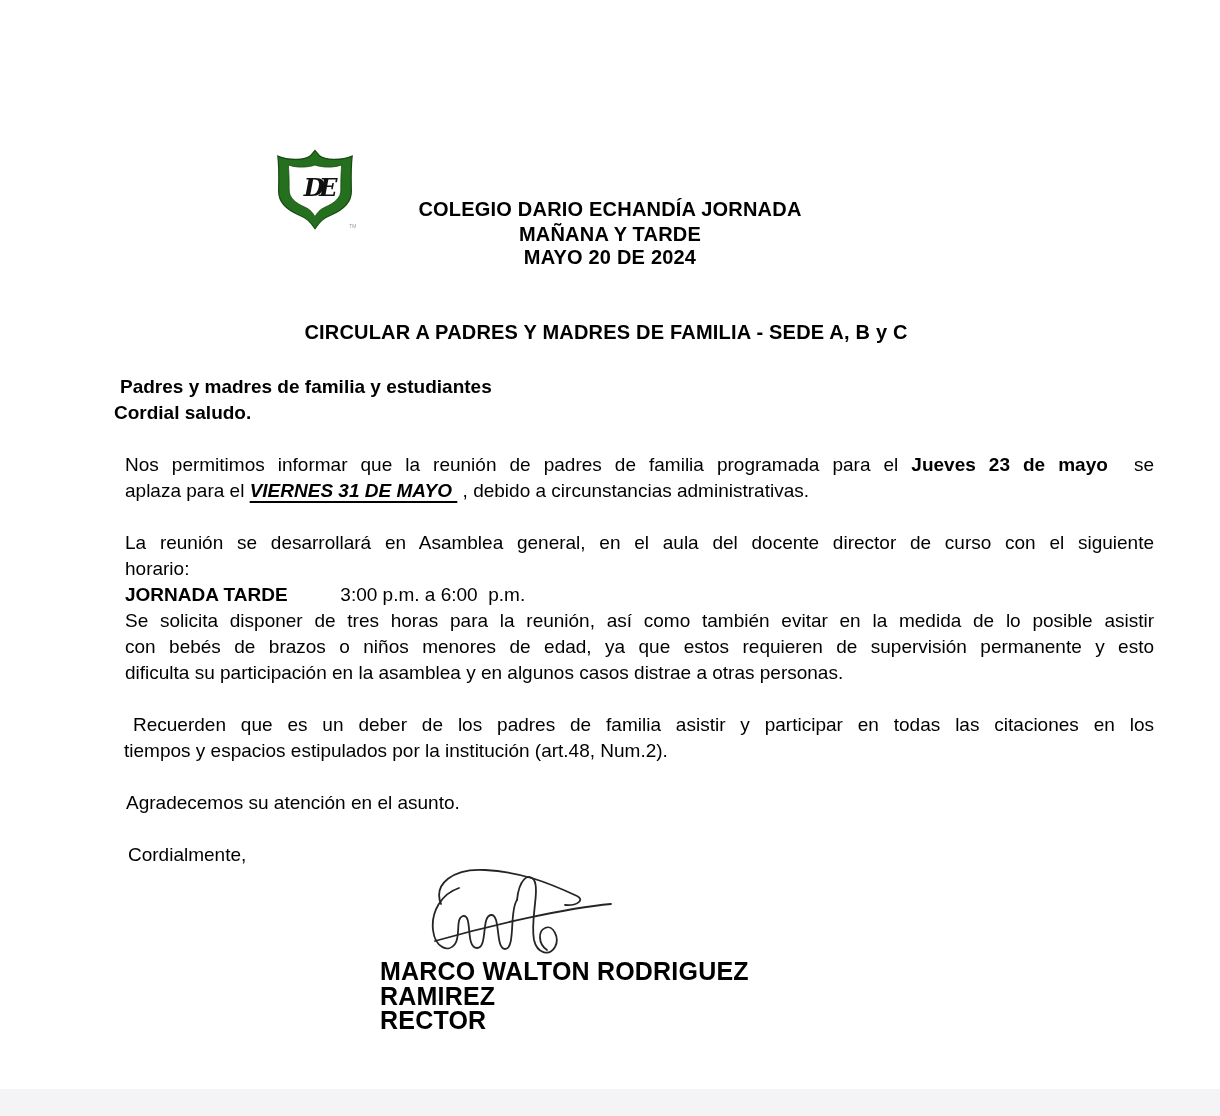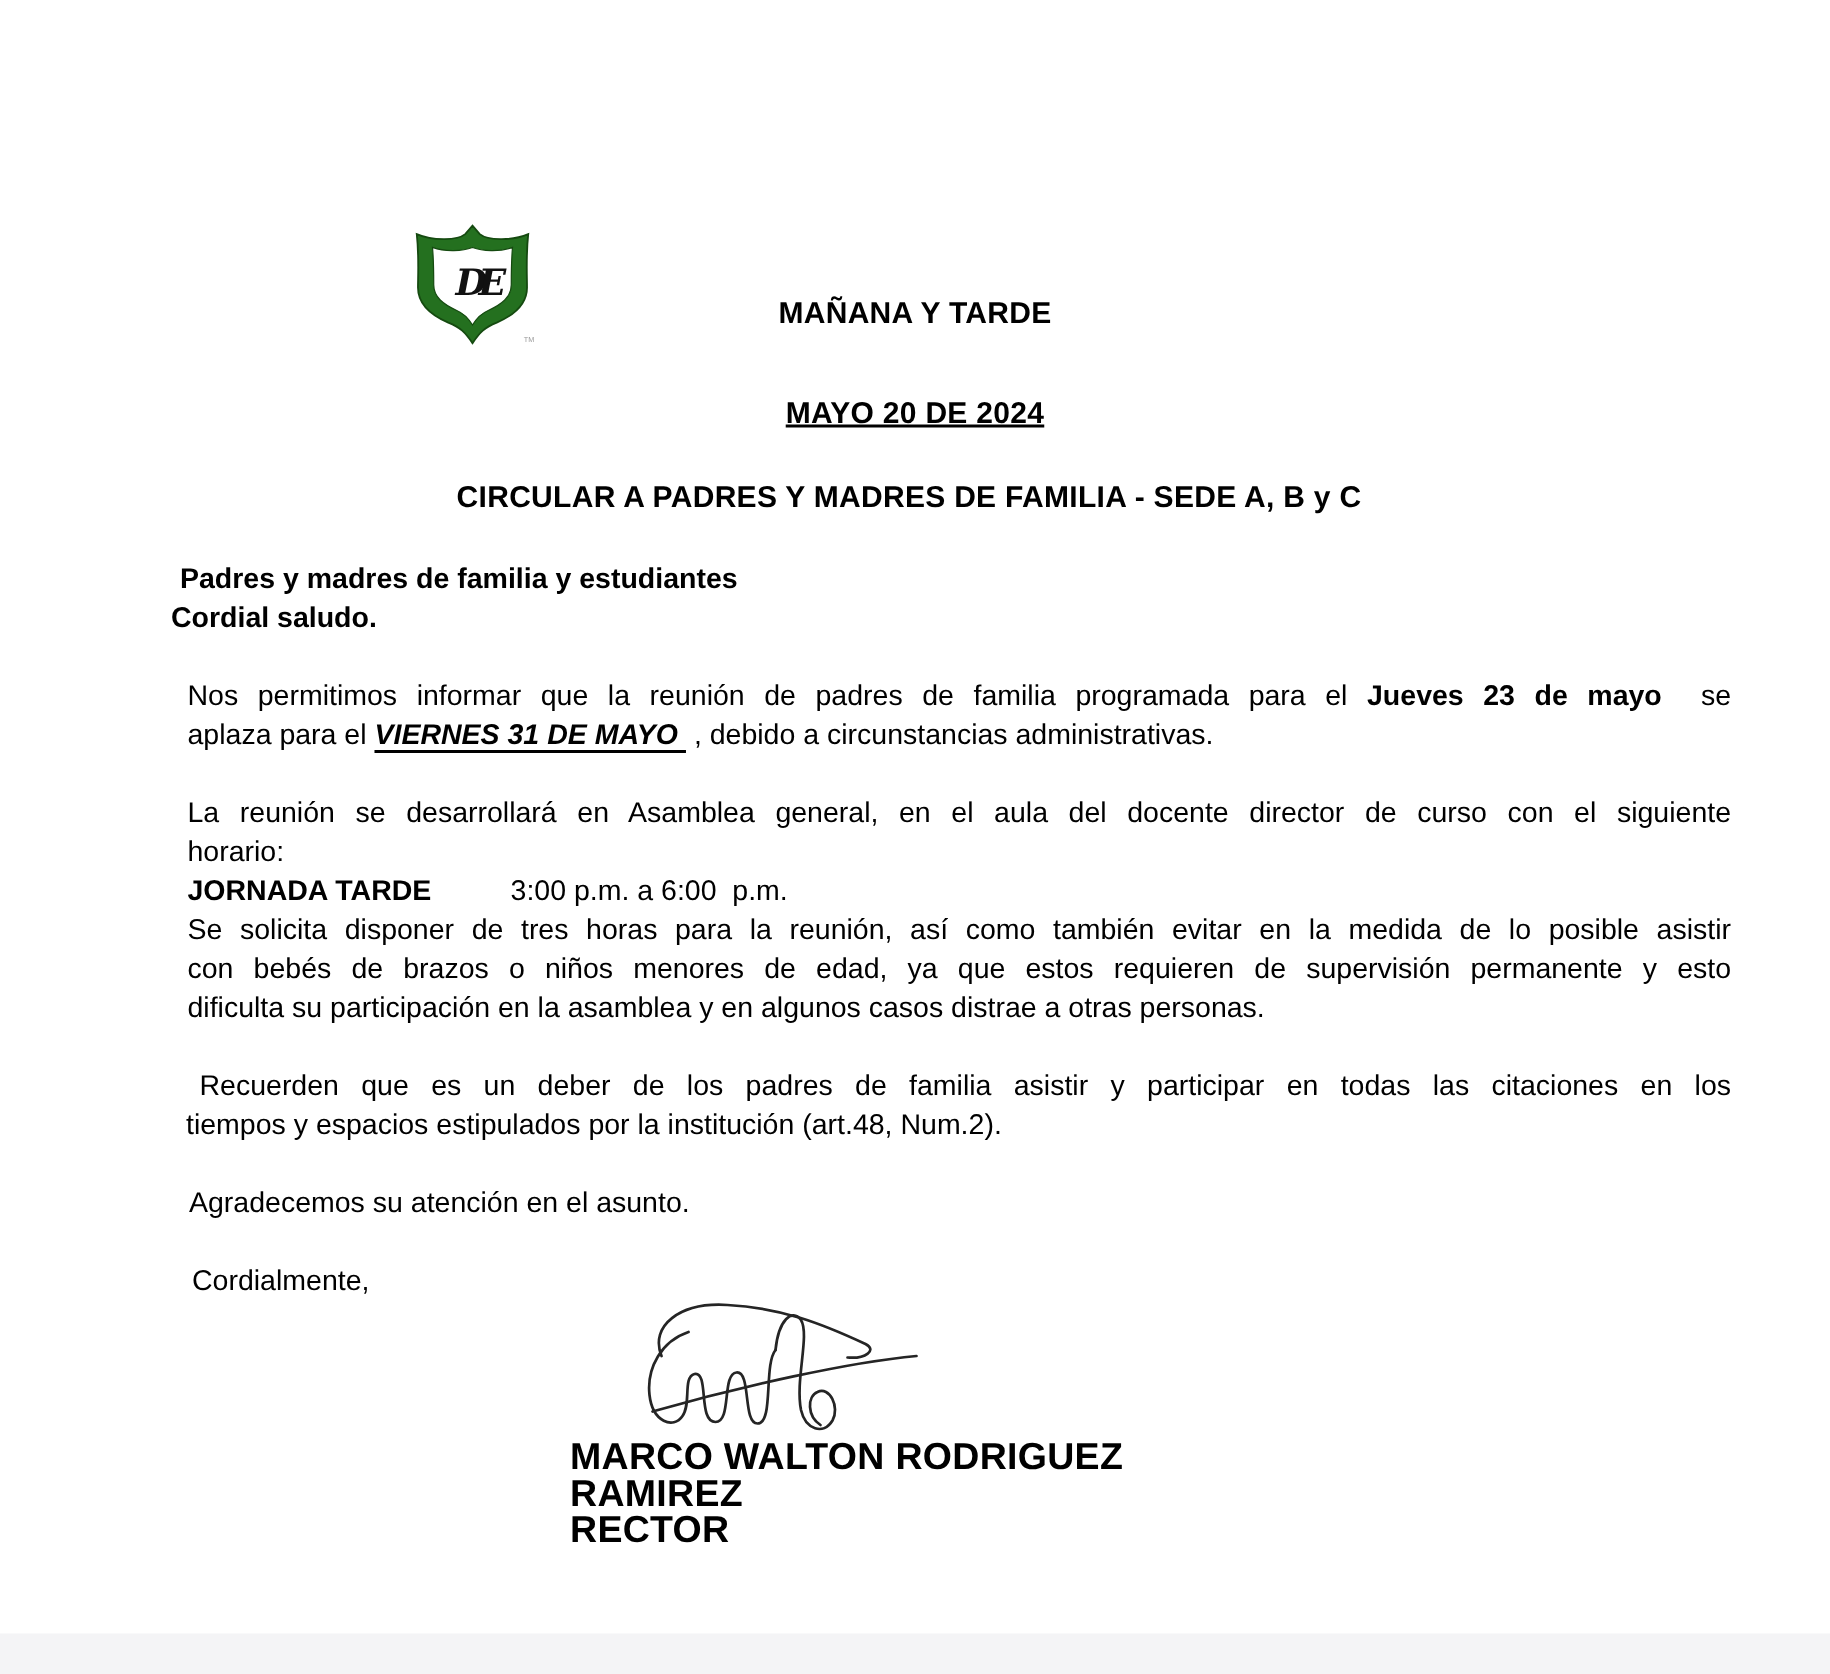--- a/index.html
+++ b/index.html
@@ -6,21 +6,21 @@
   body{
     width:1220px;height:1116px;position:relative;overflow:hidden;
     background:#ffffff;color:#000;
     font-family:"Liberation Sans","DejaVu Sans",sans-serif;
     -webkit-font-smoothing:antialiased;
   }
   
   .crest{position:absolute;left:272px;top:148px;width:86px;height:84px;}
   .hline{position:absolute;left:0;width:1220px;text-align:center;font-weight:bold;font-size:20px;line-height:25px;letter-spacing:.2px;}
   .h-title{top:197px;}
-  .h-date{top:264px;text-decoration:underline;}
+  .h-date{top:245px;}
   .h-subject{top:305px;padding-left:9px;width:1194px;margin-top:15px;}
   
   .body-text{position:absolute;left:97px;top:374px;width:1040px;font-size:19px;line-height:26px;margin-left:17px;}
   .para{margin-top:26px;}
   .para:first-child{margin-top:0;}
   .line{white-space:pre-wrap;padding-left:11px;}
   .line.just{text-align:justify;text-align-last:justify;}
   .seg-b{font-weight:bold;}
   .seg-biu{font-weight:bold;font-style:italic;text-decoration:underline;text-decoration-thickness:2px;text-underline-offset:4px;}
   
@@ -37,20 +37,21 @@
            C 96 28 97 46 97 54 C 97 68 86 77 72 83 C 62 87 58 91 52 100
            C 46 91 42 87 32 83 C 18 77 7 68 7 54 C 7 46 8 28 6 10 Z" fill="#24701f" stroke="#154a10" stroke-width="1.5"></path>
   <path id="crest-inner" d="M 19 21 C 30 25 44 24 52 21 C 60 24 74 25 85 21
            C 84 33 84 45 84 52 C 84 62 76 68 65 73 C 58 76 55 80 52 85
            C 49 80 46 76 39 73 C 28 68 20 62 20 52 C 20 45 20 33 19 21 Z" fill="#ffffff" stroke="#154a10" stroke-width="1"></path>
   <text x="38" y="60" font-family="'DejaVu Serif',serif" font-size="30" font-style="italic" font-weight="bold" letter-spacing="-7" fill="#111">DE</text>
   <text x="103" y="99" text-anchor="end" font-family="'Liberation Sans',sans-serif" font-size="6" fill="#9a9a9a">TM</text>
 </svg>
 
 <div class="hline h-title">
+  <div>COLEGIO DARIO ECHANDÍA JORNADA</div>
   <div>MAÑANA Y TARDE</div>
 </div>
 <div class="hline h-date">MAYO 20 DE 2024</div>
 <div class="hline h-subject">CIRCULAR A PADRES Y MADRES DE FAMILIA - SEDE A, B y C</div>
 
 <div class="body-text">
     <div class="para">
       <div class="line" style="padding-left: 6px;"><span class="seg-b">Padres y madres de familia y estudiantes</span></div>
       <div class="line" style="padding-left: 0px; font-weight: bold;"><span>Cordial saludo.</span></div>
     </div>

